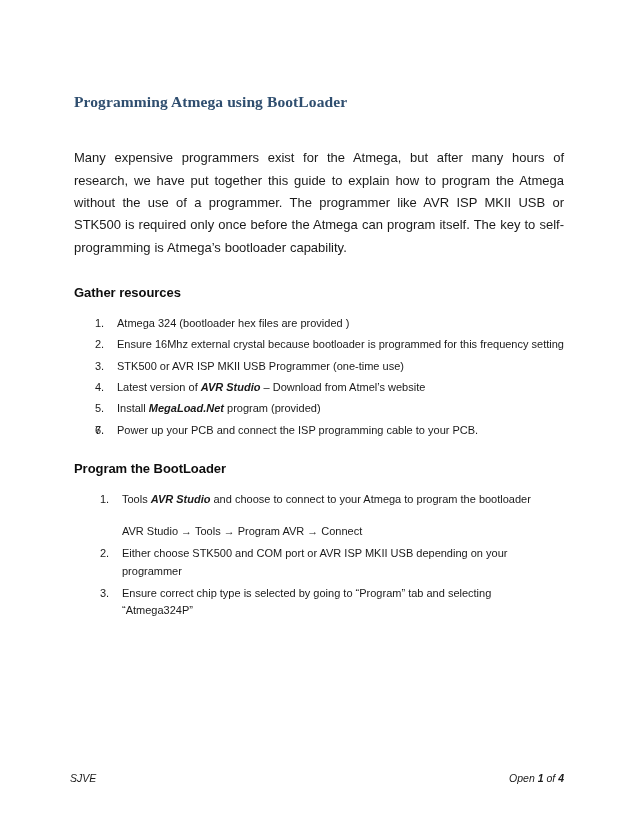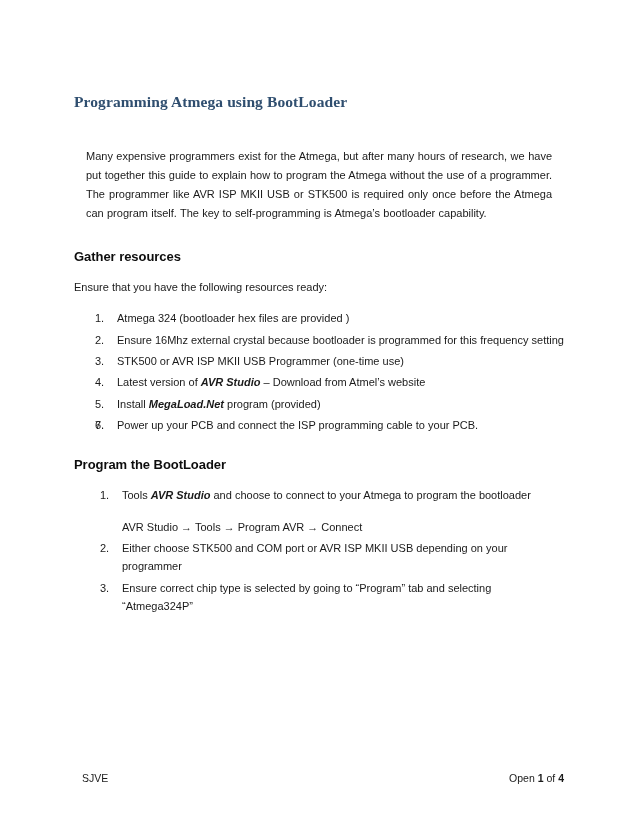--- a/index.html
+++ b/index.html
@@ -37,24 +37,24 @@
     font-weight: bold;
     font-size: 15.5px;
     line-height: 1.25;
     color: #2f4e6f;
     letter-spacing: 0.1px;
     margin: 0 0 36px 0;
   }
 
   
   .body-para {
-    font-size: 11px;
+    font-size: 13px;
     line-height: 1.72;
     text-align: justify;
-    margin: 12px;
+    margin: 0;
     color: #1a1a1a;
     word-spacing: 0.2px;
   }
 
   .intro {
     margin-bottom: 26px;
   }
 
   
   .section-heading {
@@ -115,28 +115,29 @@
     font-weight: bold;
   }
   .bi {
     font-style: italic;
     text-align: right;
   }
 
   
   .footer {
     position: absolute;
-    left: 82px;
+    left: 70px;
     right: 74px;
     top: 772px;
     display: flex;
     justify-content: space-between;
     align-items: center;
     font-size: 10.5px;
     color: #1a1a1a;
+    font-style: italic;
   }
   .footer .page-num b {
     font-weight: bold;
   }
 
   .spacer-block {
     height: 250px;
   }
 </style>
 </head>
@@ -145,21 +146,20 @@
 <div class="page">
 
   <div class="content">
 
     <h1 class="doc-title">Programming Atmega using BootLoader</h1>
 
     <p class="body-para intro">Many expensive programmers exist for the Atmega, but after many hours of research, we have put together this guide to explain how to program the Atmega without the use of a programmer.  The programmer like AVR ISP MKII USB or STK500 is required only once before the Atmega can program itself.  The key to self-programming is Atmega’s bootloader capability.</p>
 
     <h2 class="section-heading">Gather resources</h2>
 
-    <p class="lead-in">Ensure that you have the following resources ready:</p>
 
     <ol class="num-list list-gather">
       <li>
         <span class="marker">1.</span>
         <span><span>Atmega 324 (bootloader hex files are provided )</span></span>
       </li>
       <li>
         <span class="marker">2.</span>
         <span><span>Ensure 16Mhz external crystal because bootloader is programmed for this frequency setting</span></span>
       </li>

